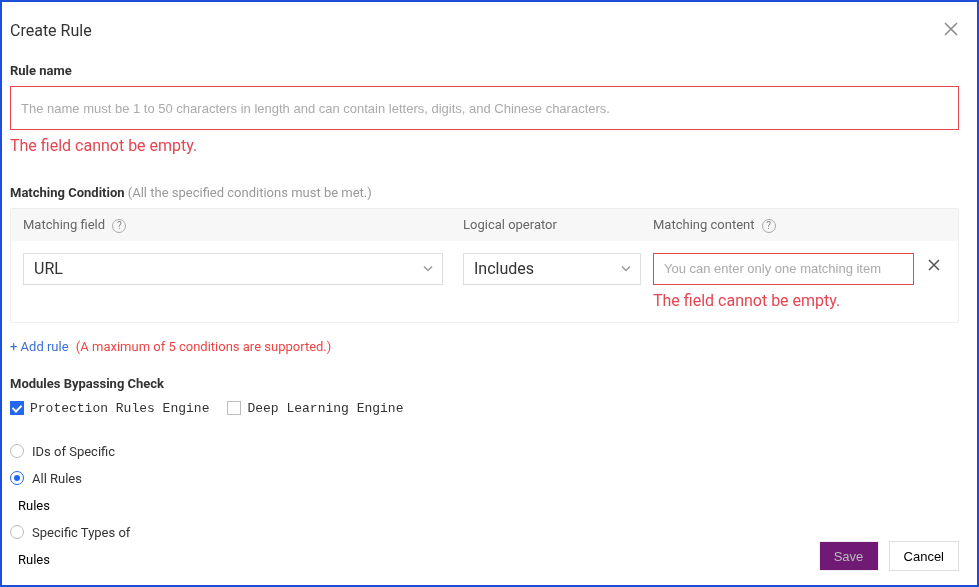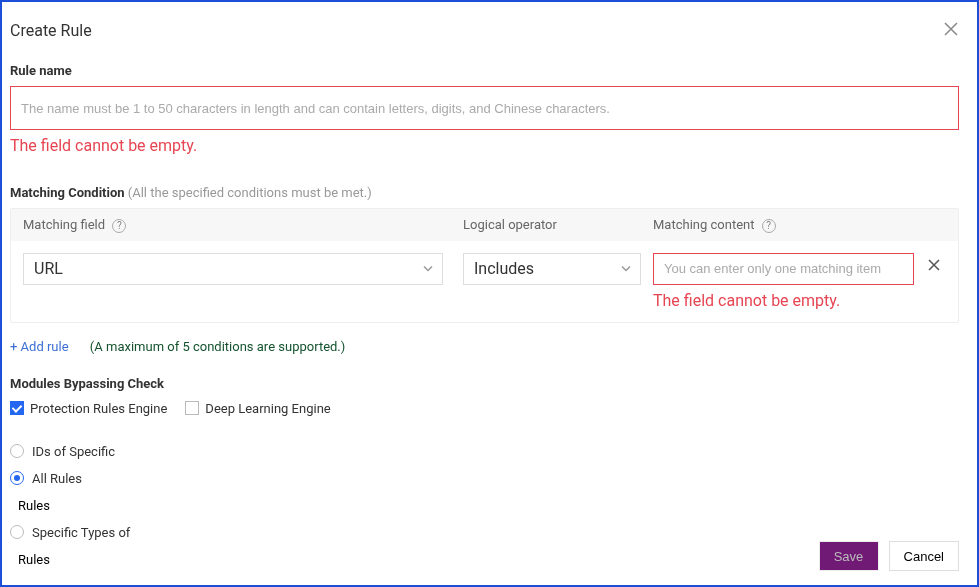--- a/index.html
+++ b/index.html
@@ -125,27 +125,28 @@
   .remove-x { cursor: pointer; color: #555; }
   .remove-x svg { width: 12px; height: 12px; }
   .add-rule-line {
     margin-top: 16px;
     font-size: 13px;
   }
   .add-rule-link {
     color: #3c6fd6;
     cursor: pointer;
   }
-  .add-rule-hint { color: #14532d; margin-left: 18px; }
+  .add-rule-hint { color: #ef4444; margin-left: 4px; }
   .modules-block { margin-top: 22px; }
   .checkbox-row {
     display: flex;
     gap: 18px;
     margin-top: 10px;
     align-items: center;
+    font-family: Liberation Mono, monospace;
   }
   .checkbox-item {
     display: flex;
     align-items: center;
     gap: 6px;
     font-size: 13px;
     cursor: pointer;
   }
   .cbox {
     width: 14px; height: 14px;

